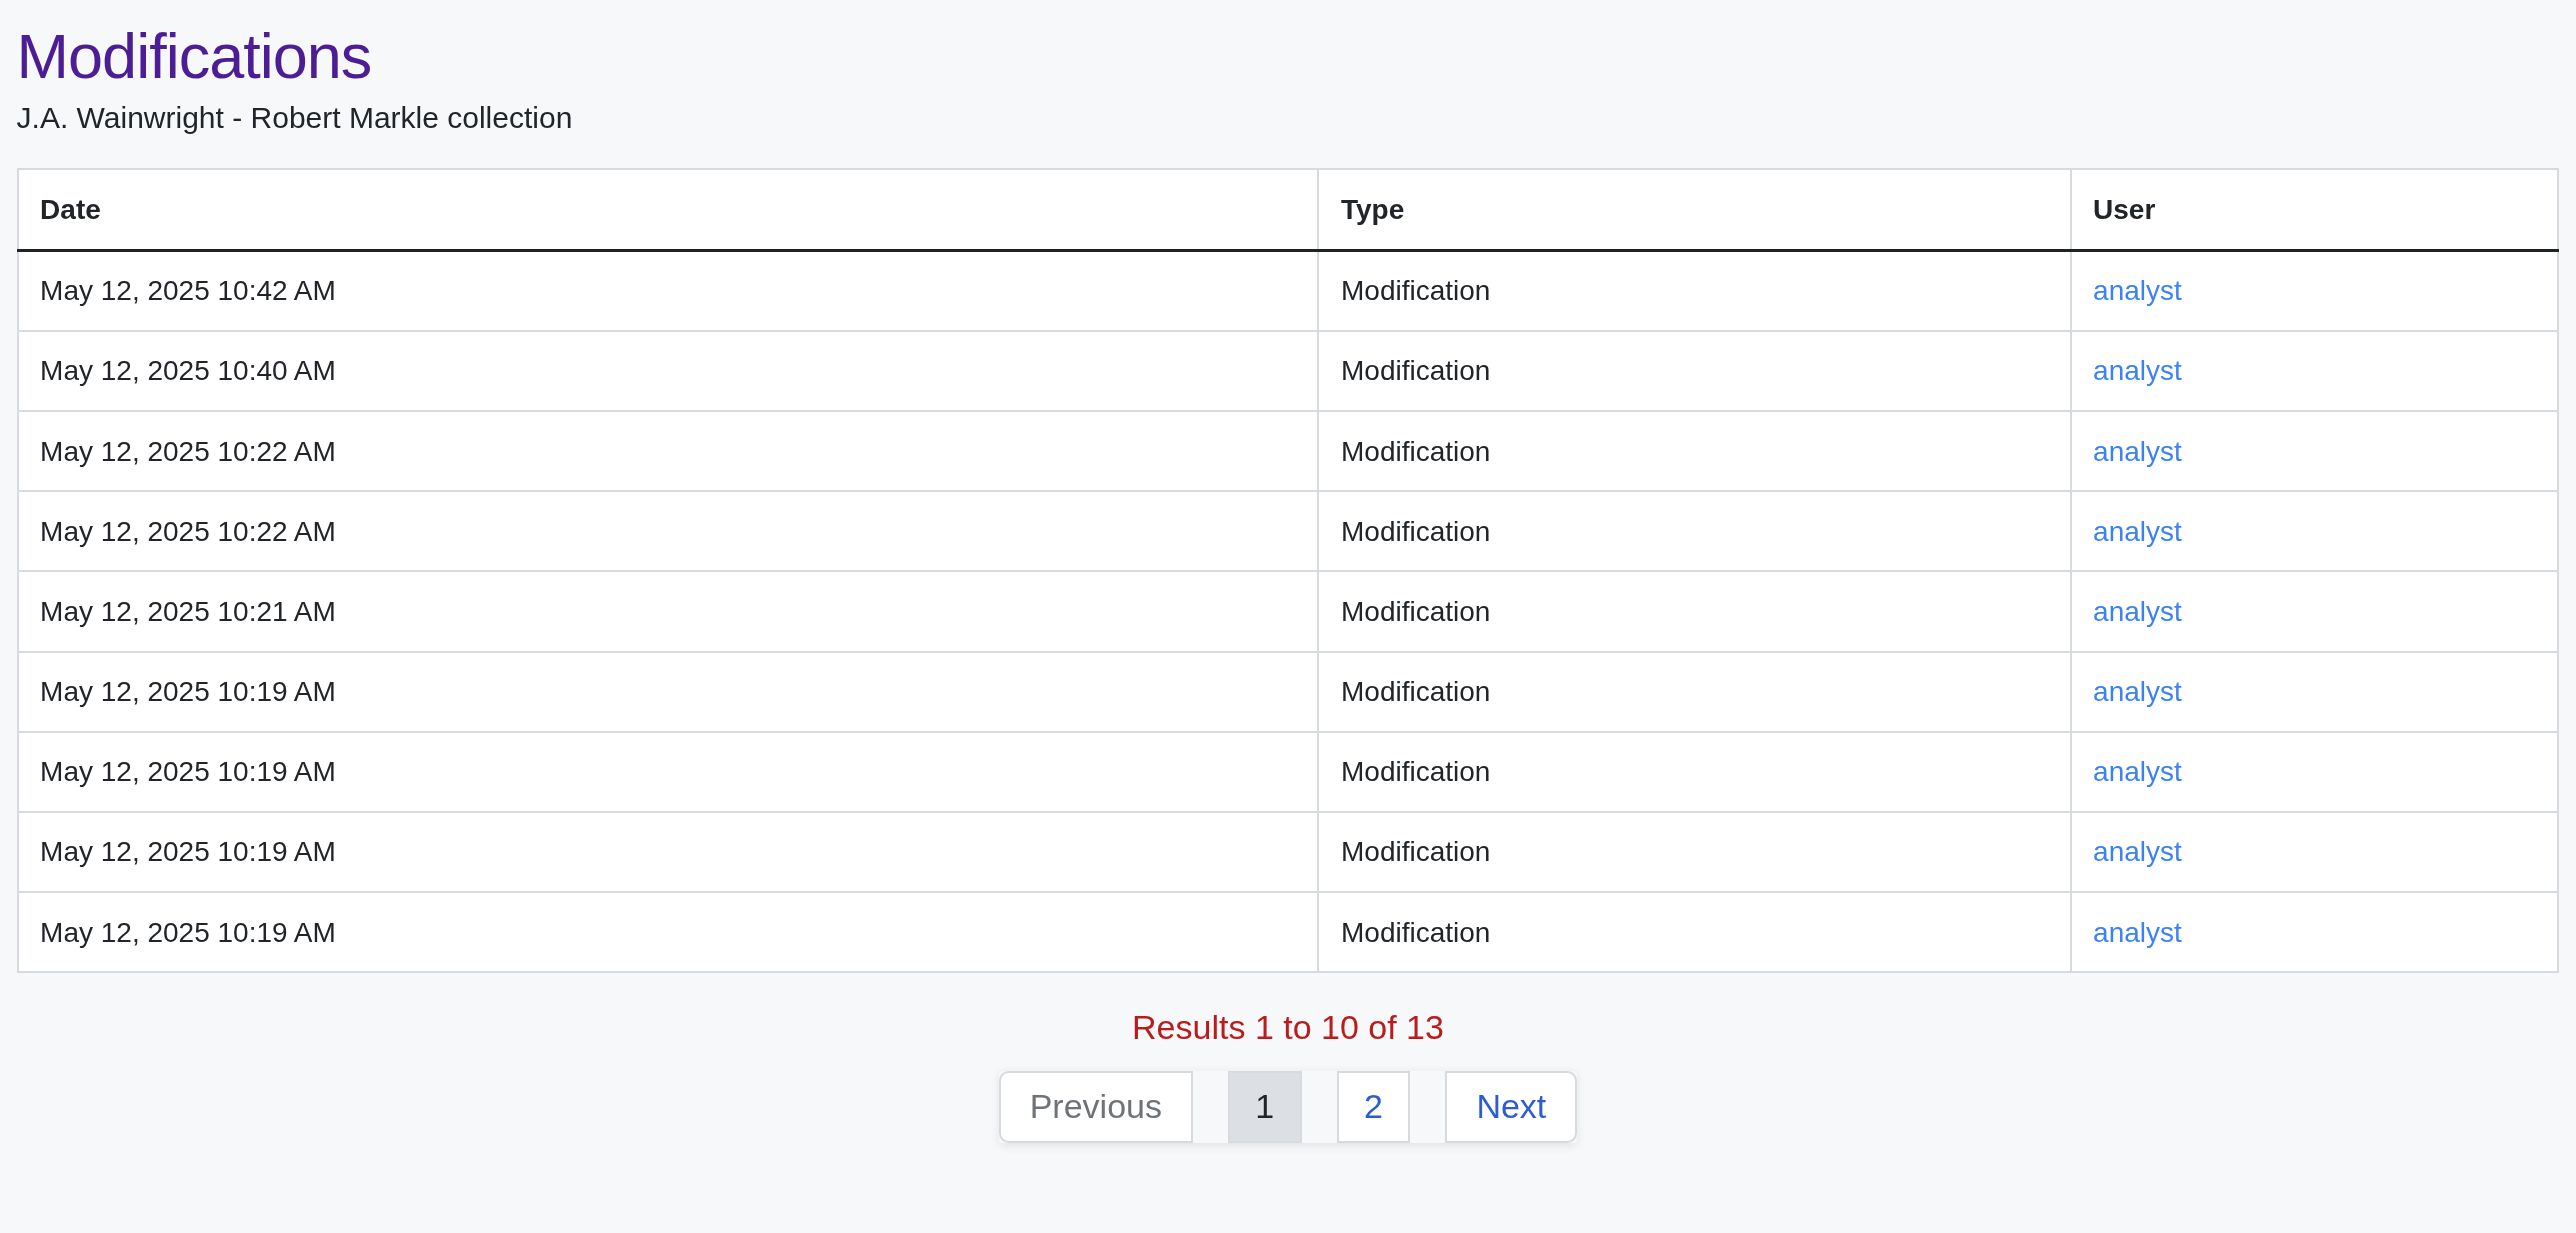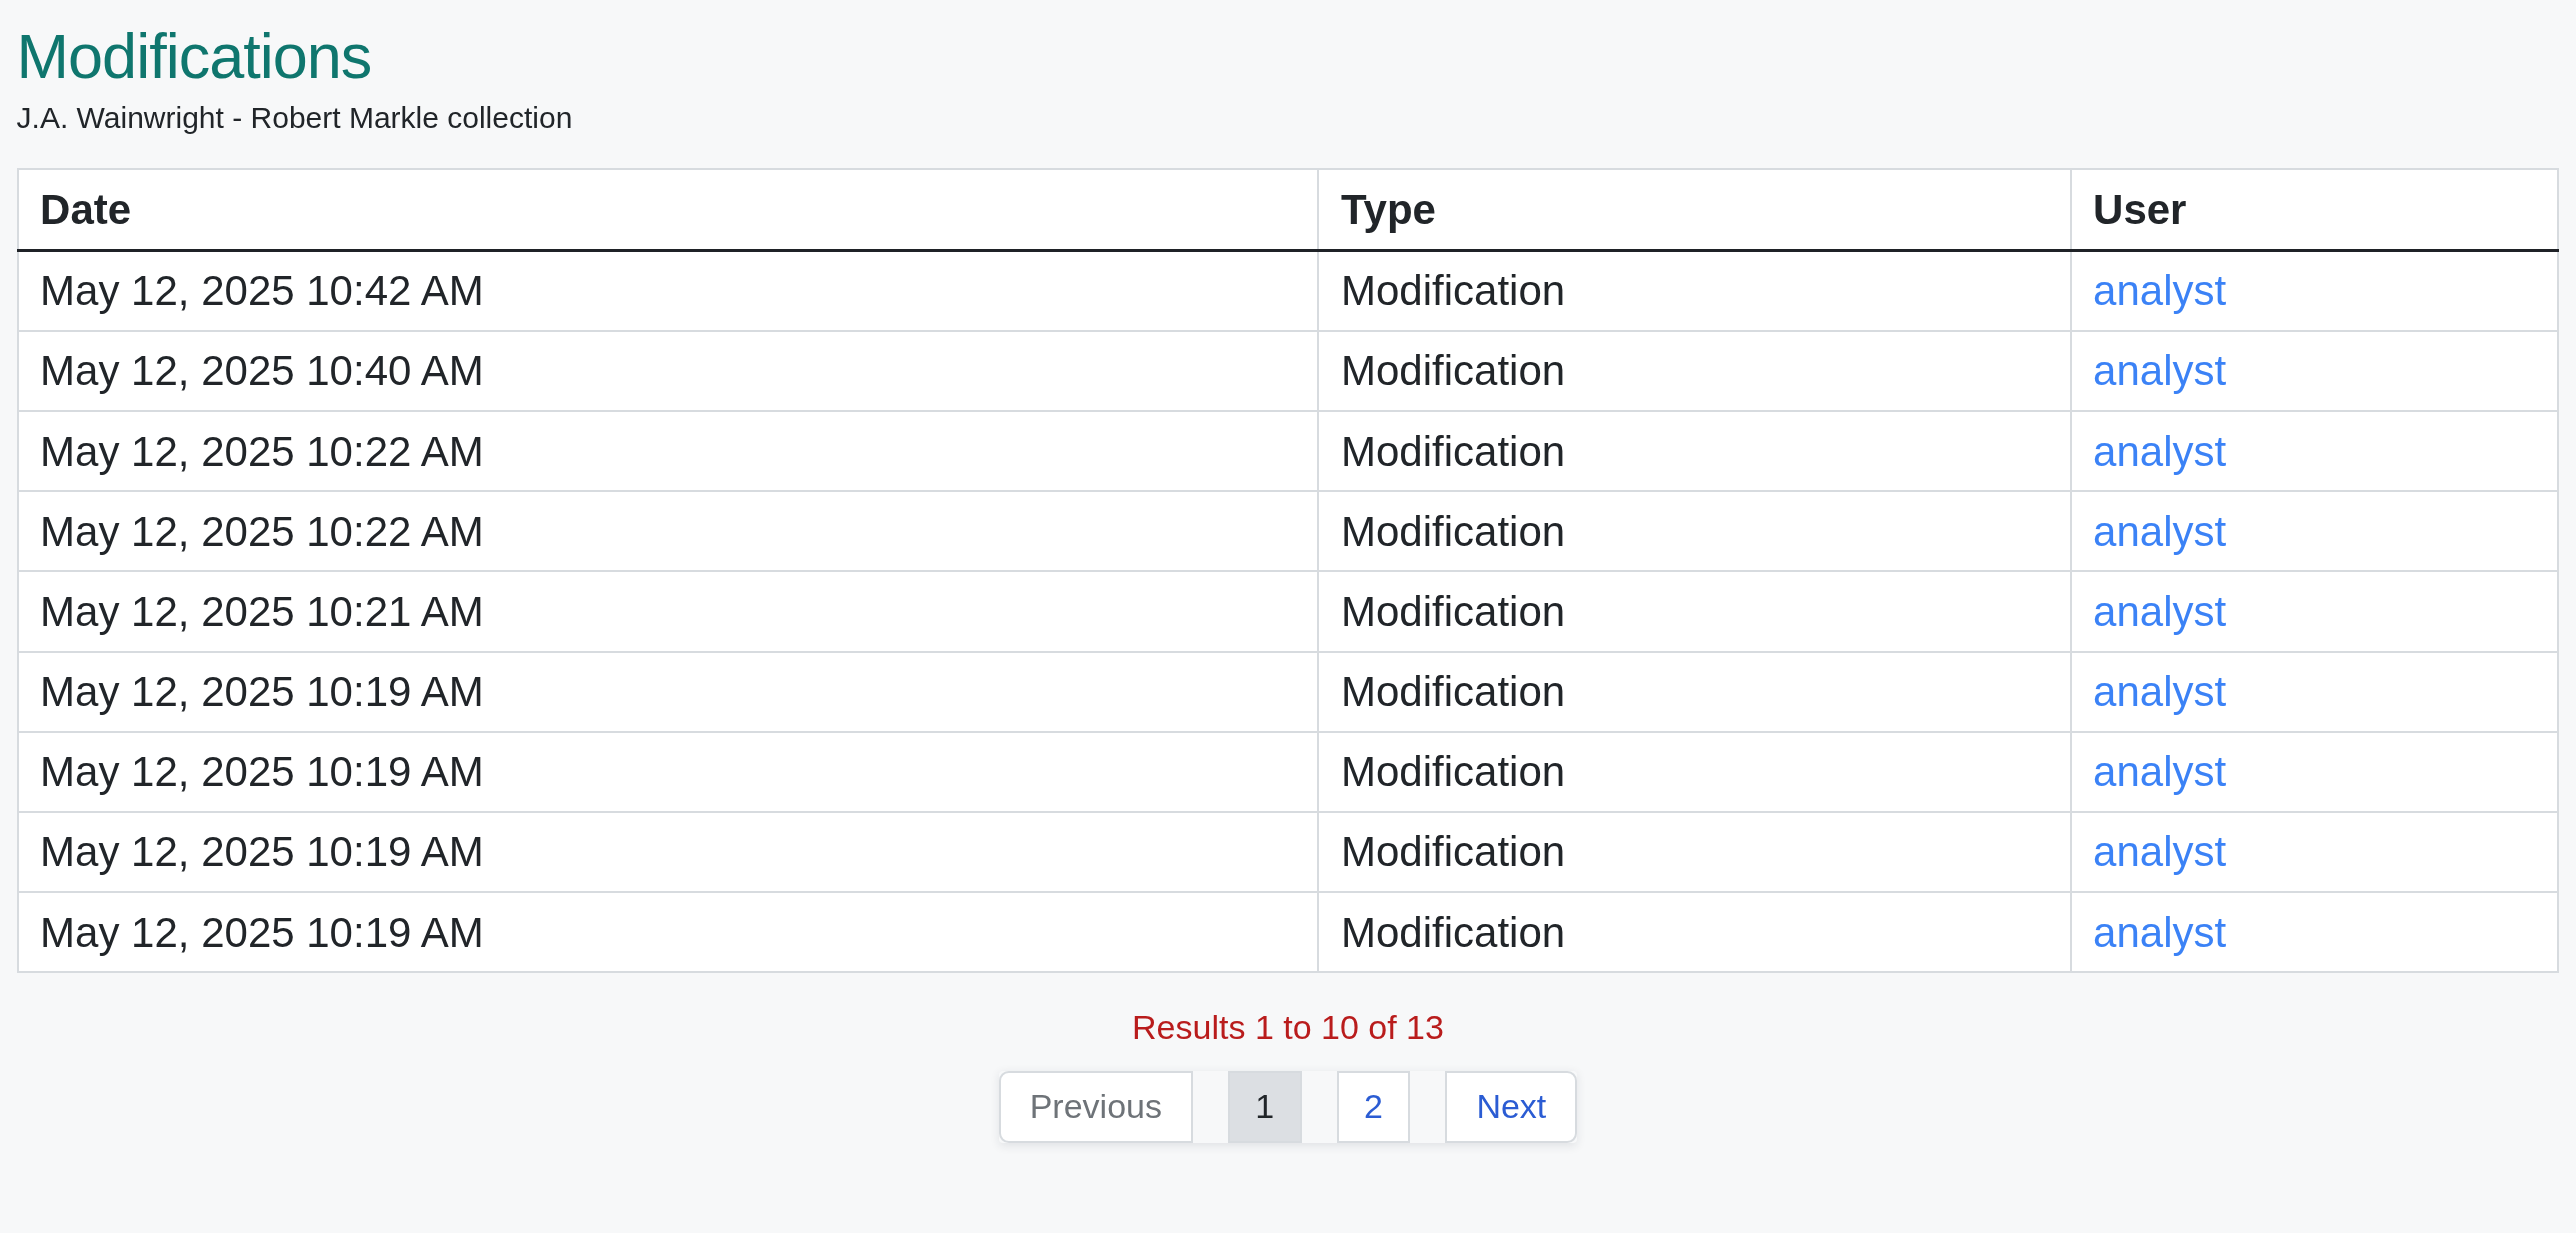--- a/index.html
+++ b/index.html
@@ -14,41 +14,41 @@
     overflow: hidden;
   }
   .page {
     padding: 13.7px 16.6px 0 16.6px;
   }
   .page-title {
     font-size: 63px;
     font-weight: 500;
     letter-spacing: -1px;
     margin: 5.9px 0 9.8px 0;
-    color: #0f766e;
+    color: #4c1d95;
   }
   .page-subtitle {
     font-size: 30px;
     font-weight: 400;
     margin: 0 0 33px 0;
     color: #212529;
   }
   table.mod-table {
     width: 100%;
     border-collapse: collapse;
     background: #ffffff;
     table-layout: fixed;
   }
   table.mod-table th,
   table.mod-table td {
     border: 2px solid #d7dbdf;
     text-align: left;
     vertical-align: middle;
     padding: 19.6px 21.5px;
-    font-size: 42px;
+    font-size: 28px;
     line-height: 39px;
     background: #ffffff;
   }
   table.mod-table th {
     font-weight: 700;
     border-bottom: 3.9px solid #1f2227;
   }
   .col-date { width: 51.2%; }
   .col-type { width: 29.6%; }
   .col-user { width: 19.2%; }

